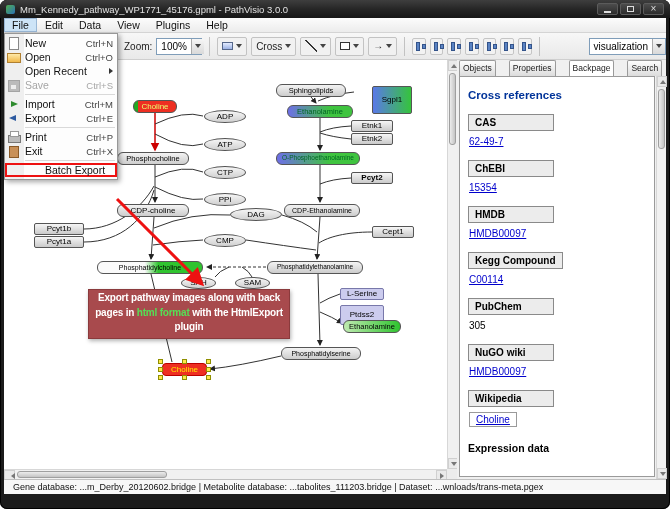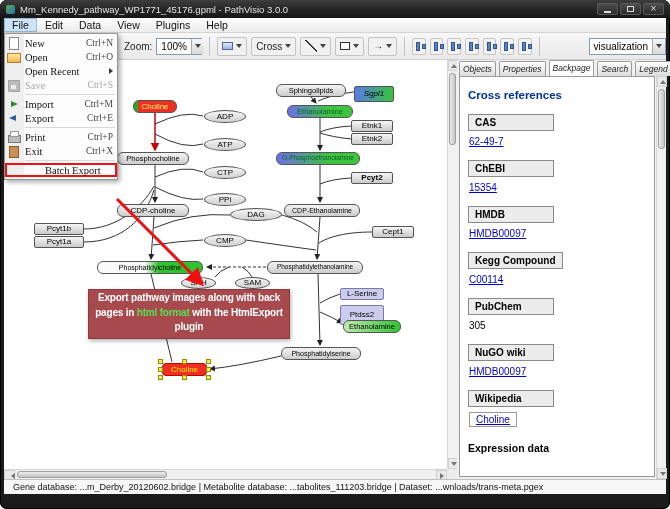--- a/index.html
+++ b/index.html
@@ -68,41 +68,41 @@
   .vthumb{position:absolute;left:1px;top:13px;width:7px;height:72px;background:linear-gradient(90deg,#ececec,#c4c4c4);border:1px solid #9f9f9f;border-radius:3px;}
   .hthumb{position:absolute;left:13px;top:1px;width:150px;height:7px;background:linear-gradient(#ececec,#c4c4c4);border:1px solid #9f9f9f;border-radius:3px;}
   .sa{position:absolute;width:10px;height:11px;background:#eaeaea;border:1px solid #d0d0d0;}
   .sa::after{content:"";position:absolute;left:2px;top:3px;border-left:3px solid transparent;border-right:3px solid transparent;border-bottom:4px solid #777;}
   .sa.down{bottom:0;} .sa.down::after{border-bottom:none;border-top:4px solid #777;}
   .sa.up{top:0;}
   .sah{width:11px;height:10px;} .sah.left{left:0;} .sah.left::after{left:3px;top:2px;border-top:3px solid transparent;border-bottom:3px solid transparent;border-right:4px solid #777;}
   .sah.right{right:0;} .sah.right::after{left:3px;top:2px;border-top:3px solid transparent;border-bottom:3px solid transparent;border-left:4px solid #777;}
   
   .right-panel{position:absolute;left:453px;top:0;width:209px;height:419px;background:#f0f0f0;}
-  .tabs{display:flex;align-items:flex-end;height:16px;padding-left:2px;gap:3px;font-style:italic;}
+  .tabs{display:flex;height:16px;padding-left:2px;gap:13px;}
   .tab{font-size:8.5px;padding:2px 3px;background:linear-gradient(#fdfdfd,#dcdcdc);border:1px solid #9a9a9a;
        border-bottom:none;border-radius:2px 2px 0 0;color:#222;}
   .tab.active{background:#fff;padding-bottom:3px;position:relative;z-index:2;}
   .bp-outer{position:absolute;left:2px;right:11px;top:16px;bottom:2px;background:#fff;border:1px solid #9a9a9a;
             padding:6px 8px;overflow:hidden;}
   .bp-heading{color:var(--heading-blue,#003399);font-weight:bold;font-size:11.5px;margin:6px 0 4px;}
   .bp-header{margin-top:13px;padding:2px 6px;border:1px solid #8a8a8a;background:#ececec;font-weight:bold;
              font-size:10px;width:fit-content;min-width:86px;}
   .bp-value{font-size:10px;margin:5px 0 0 1px;color:#000;width:fit-content;}
   .bp-value.link{color:var(--link-blue,#0000cc);text-decoration:underline;}
   .bp-value.boxed{border:1px solid #9a9a9a;padding:1px 6px;background:#fff;}
   .bp-footer{font-weight:bold;font-size:10.5px;margin-top:15px;}
   .panel-vscroll{right:0;top:16px;height:403px;left:auto;}
   .panel-vscroll .vthumb{height:60px;}
   
   .statusbar{position:absolute;left:4px;top:479px;width:662px;height:15px;background:#f7f7f7;border-top:1px solid #c0c0c0;
              font-size:9px;color:#111;padding:2px 9px;white-space:nowrap;overflow:hidden;}
   
   .file-menu{position:absolute;left:4px;top:33px;width:114px;z-index:25;background:linear-gradient(90deg,#efefef 0 19px,#fdfdfd 19px);
-             border:1px solid #979797;box-shadow:2px 2px 5px rgba(0,0,0,.35);padding:2px 0;font-family:Liberation Serif, serif;}
+             border:1px solid #979797;box-shadow:2px 2px 5px rgba(0,0,0,.35);padding:2px 0;}
   .fm-row{position:relative;display:flex;align-items:center;height:14px;padding:0 4px 0 2px;font-size:10.5px;color:#111;}
   .fm-row.disabled .fm-label,.fm-row.disabled .fm-short{color:#a6a6a6;}
   .fm-row.highlighted{box-shadow:inset 0 0 0 2px var(--annotation-red,#ee1111);gap:20px;}
   .fm-label{white-space:nowrap;}
   .fm-short{margin-left:auto;font-size:9.5px;color:#444;}
   .fm-sep{height:1px;background:#d9d9d9;margin:2px 2px 2px 20px;}
   .fm-sub{position:absolute;right:4px;top:4px;width:0;height:0;border-top:3px solid transparent;border-bottom:3px solid transparent;border-left:4px solid #333;}
   .fm-icon{width:14px;height:12px;margin-right:4px;flex:0 0 14px;position:relative;}
   .ic-new::before{content:"";position:absolute;left:2px;top:0;width:8px;height:11px;background:#fff;border:1px solid #888;}
   .ic-open::before{content:"";position:absolute;left:0;top:2px;width:12px;height:8px;background:linear-gradient(#ffe9a8,#f0b84a);border:1px solid #b08030;}
@@ -256,21 +256,21 @@
           <path d="M149,185 Q176,181 199,180"></path>
           <path d="M242,180 Q282,186 312,190"></path>
           <path d="M368,172 C342,172 324,177 315,183"></path>
           <path d="M225,207 Q215,211 211,217"></path>
           <path d="M238,207 Q245,211 248,217"></path>
           <path d="M336,234 Q324,238 316,243"></path>
           <path d="M316,252 Q328,257 338,263" marker-end="url(#ab)"></path>
         </g>
       </svg>
     <div class="node metab-gray" style="left: 272px; top: 24px; width: 70px; height: 13px; font-size: 7.5px;">Sphingolipids</div>
-        <div class="node gene-colored" style="left: 350px; top: 26px; width: 40px; height: 16px; font-style: italic;">Sgpl1</div>
+        <div class="node gene-colored" style="left: 368px; top: 26px; width: 40px; height: 28px;">Sgpl1</div>
         <div class="node metab-red" style="left: 129px; top: 40px; width: 44px; height: 13px;">Choline</div>
         <div class="node metab-bluegreen" style="left: 283px; top: 45px; width: 66px; height: 13px; font-size: 7.5px;">Ethanolamine</div>
         <div class="node ellipse" style="left: 200px; top: 50px; width: 42px; height: 13px;">ADP</div>
         <div class="node gene" style="left: 347px; top: 60px; width: 42px; height: 12px;">Etnk1</div>
         <div class="node gene" style="left: 347px; top: 73px; width: 42px; height: 12px;">Etnk2</div>
         <div class="node ellipse" style="left: 200px; top: 78px; width: 42px; height: 13px;">ATP</div>
         <div class="node metab-gray" style="left: 113px; top: 92px; width: 72px; height: 13px; font-size: 7.5px;">Phosphocholine</div>
         <div class="node metab-bluegreen" style="left: 272px; top: 92px; width: 84px; height: 13px; font-size: 6.5px;">O-Phosphoethanolamine</div>
         <div class="node ellipse" style="left: 200px; top: 106px; width: 42px; height: 13px;">CTP</div>
         <div class="node gene" style="left: 347px; top: 112px; width: 42px; height: 12px; font-weight: bold;">Pcyt2</div>

